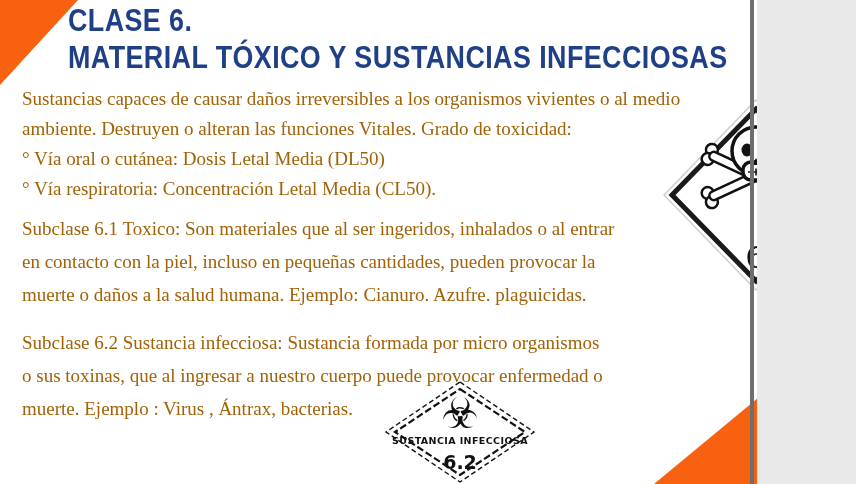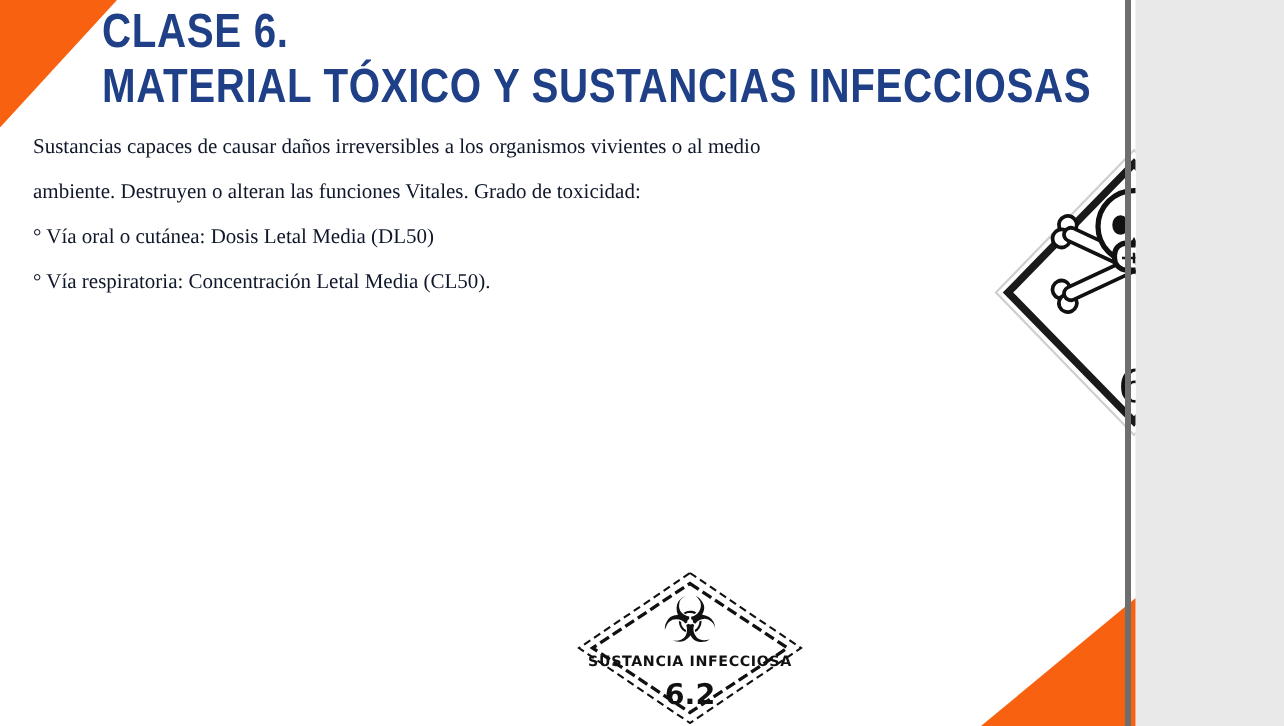--- a/index.html
+++ b/index.html
@@ -36,22 +36,22 @@
     font-size:32px;line-height:37px;
     letter-spacing:0.5px;
     color:#1F4086;
     white-space:pre;
     transform:scaleX(0.84);
     transform-origin:left top;
     z-index:2;
   }
   .body-text{
     position:absolute;left:22px;margin:0;
-    color:#0f172a;
-    font-size:14px;
+    color:#a16207;
+    font-size:19px;
     white-space:pre;
     z-index:2;
   }
   .intro{top:84px;line-height:30px;}
   .sub61{top:212px;line-height:33px;}
   .sub62{top:326px;line-height:33px;}
   .placard-toxic{
     position:absolute;left:662px;top:99px;width:188px;height:192px;
     z-index:3;
   }
@@ -72,21 +72,27 @@
   <div class="right-line"></div>
 
   <h1 class="title">CLASE 6.
 MATERIAL TÓXICO Y SUSTANCIAS INFECCIOSAS</h1>
 
   <p class="body-text intro">Sustancias capaces de causar daños irreversibles a los organismos vivientes o al medio
 ambiente. Destruyen o alteran las funciones Vitales. Grado de toxicidad:
 ° Vía oral o cutánea: Dosis Letal Media (DL50)
 ° Vía respiratoria: Concentración Letal Media (CL50).</p>
 
+  <p class="body-text sub61">Subclase 6.1 Toxico: Son materiales que al ser ingeridos, inhalados o al entrar
+en contacto con la piel, incluso en pequeñas cantidades, pueden provocar la
+muerte o daños a la salud humana. Ejemplo: Cianuro. Azufre. plaguicidas.</p>
 
+  <p class="body-text sub62">Subclase 6.2 Sustancia infecciosa: Sustancia formada por micro organismos
+o sus toxinas, que al ingresar a nuestro cuerpo puede provocar enfermedad o
+muerte. Ejemplo : Virus , Ántrax, bacterias.</p>
 
   <div class="placard-toxic">
     <svg width="188" height="192" viewBox="0 0 188 192">
 
       <polygon points="94,1 186,96 94,191 2,96" fill="#ffffff" stroke="#cfcfcf" stroke-width="1.5"></polygon>
 
       <polygon points="94,10 178,96 94,182 10,96" fill="#ffffff" stroke="#1a1a1a" stroke-width="5"></polygon>
 
       <g>
 

